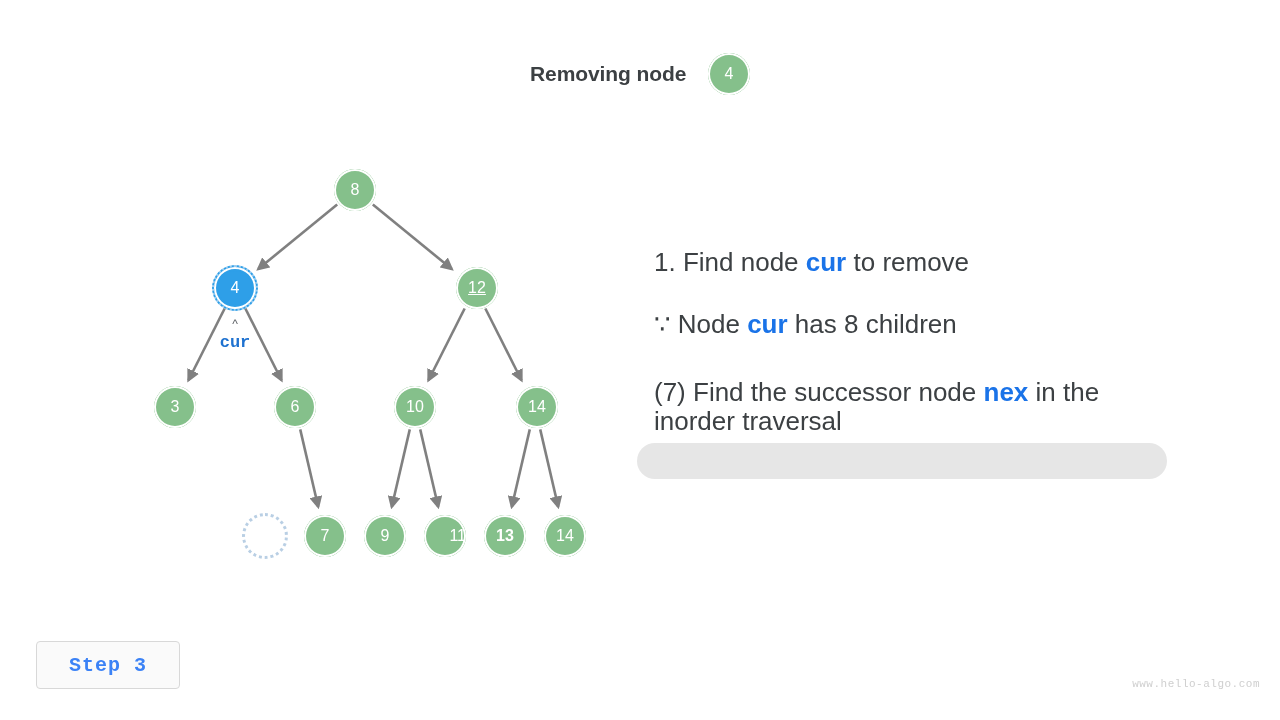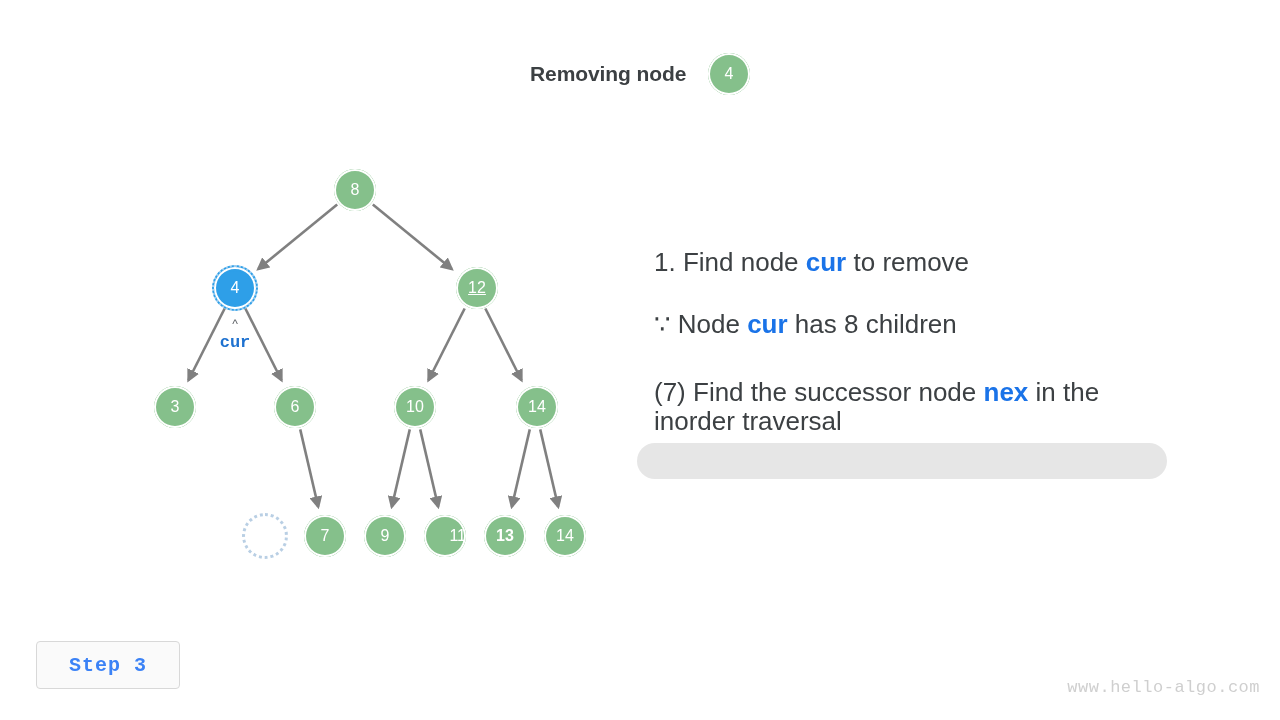--- a/index.html
+++ b/index.html
@@ -178,21 +178,21 @@
     letter-spacing: 1px;
     box-sizing: border-box;
   }
 
   
   #watermark {
     position: absolute;
     right: 20px;
     top: 678px;
     font-family: "Liberation Mono", monospace;
-    font-size: 17px;
+    font-size: 11px;
     color: #cfcfcf;
     letter-spacing: 0.5px;
   }
 </style>
 </head>
 <body>
 
 <div id="title-bar">
   <span class="title-text">Removing node </span>
   <span class="title-node">4</span>

